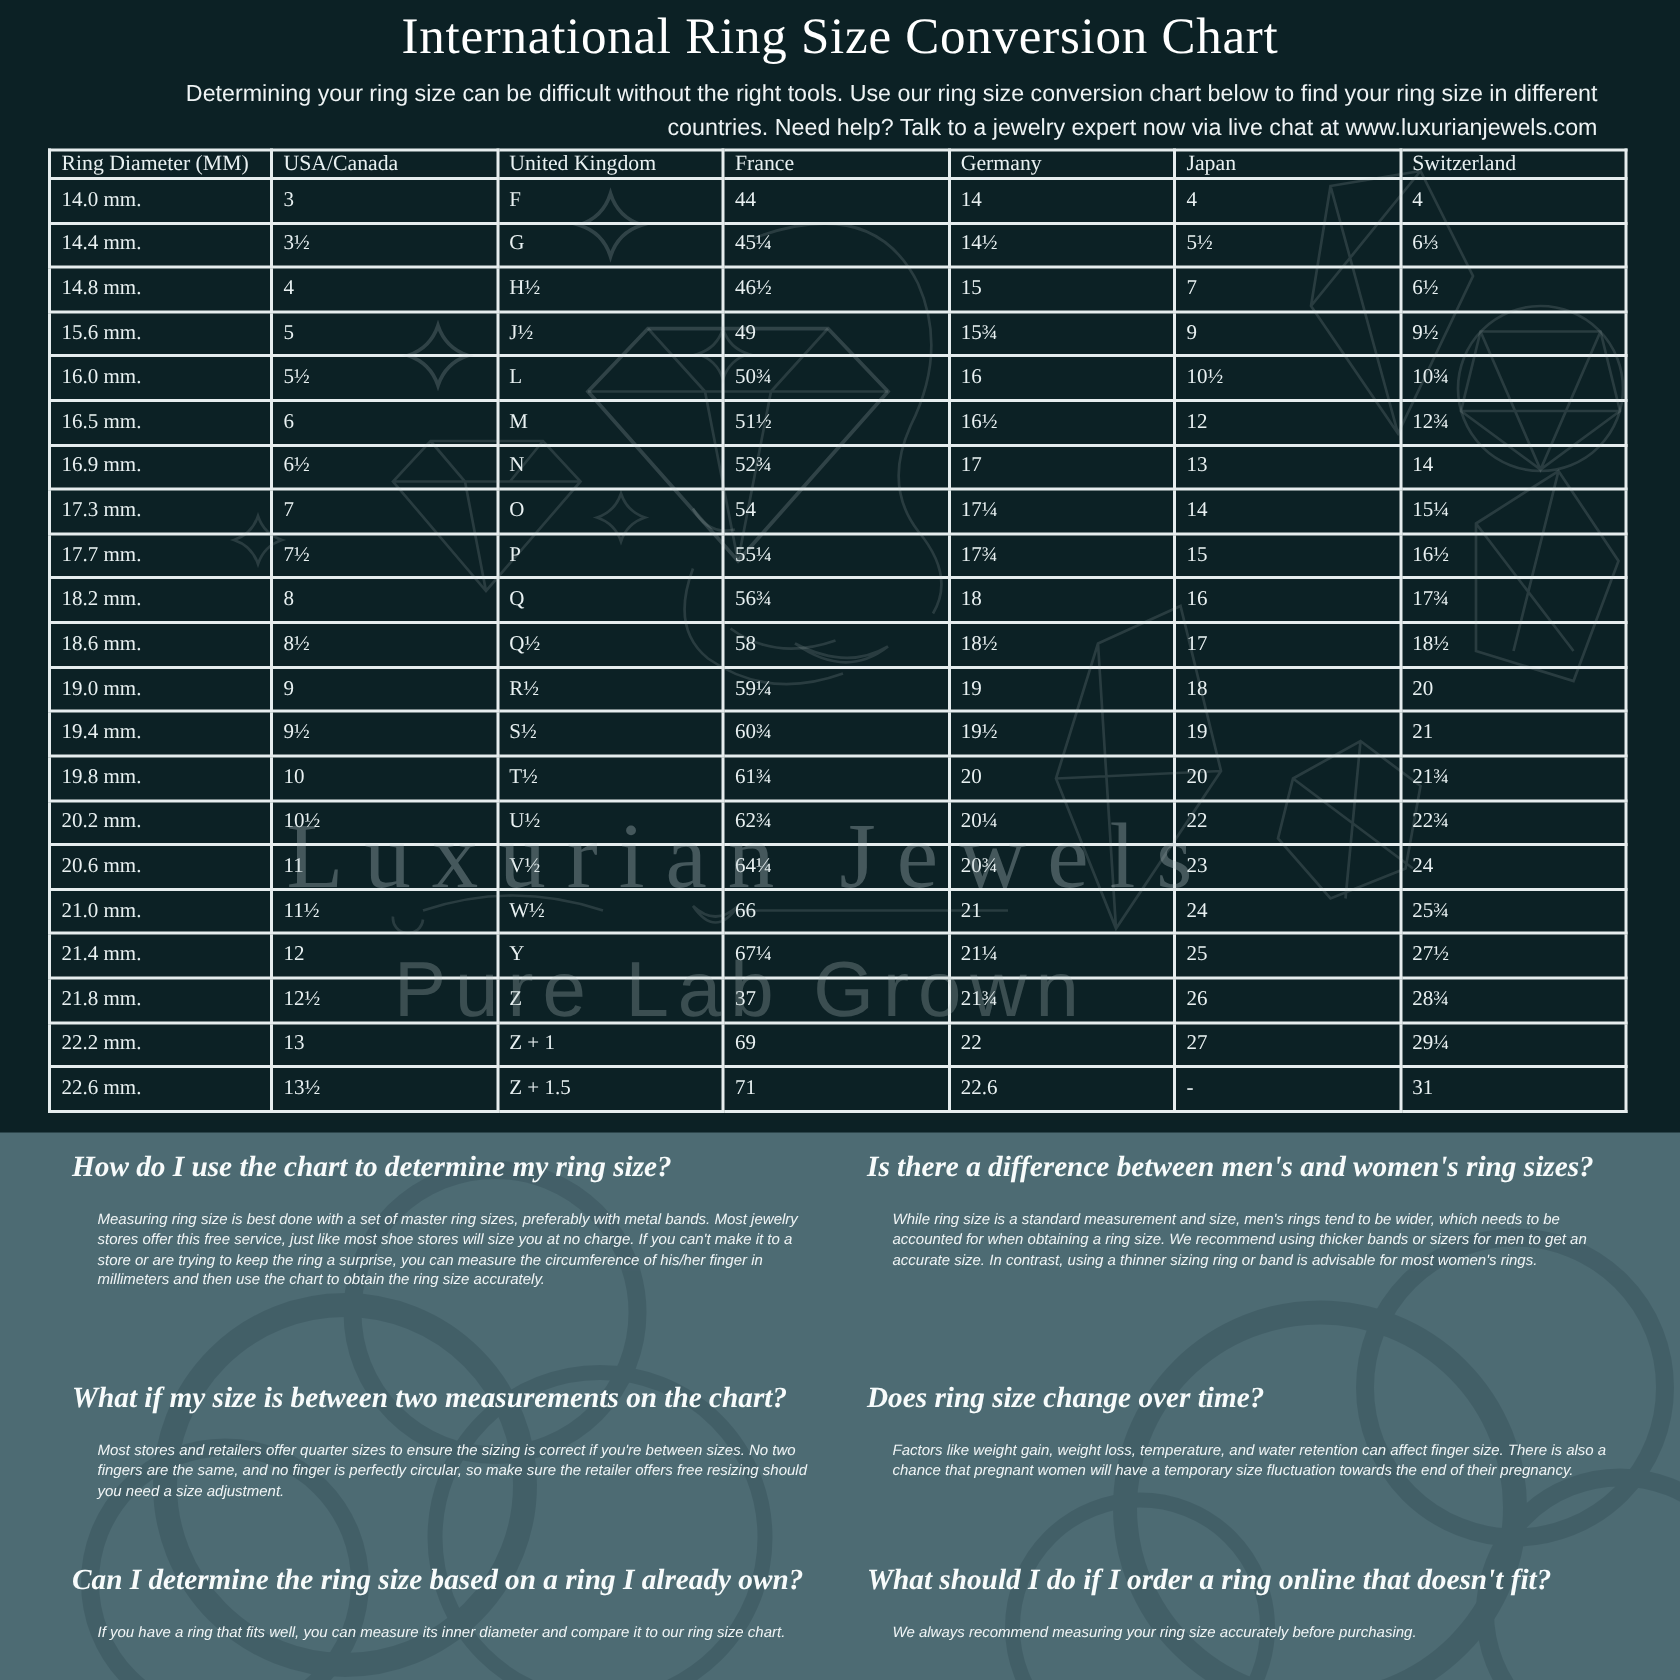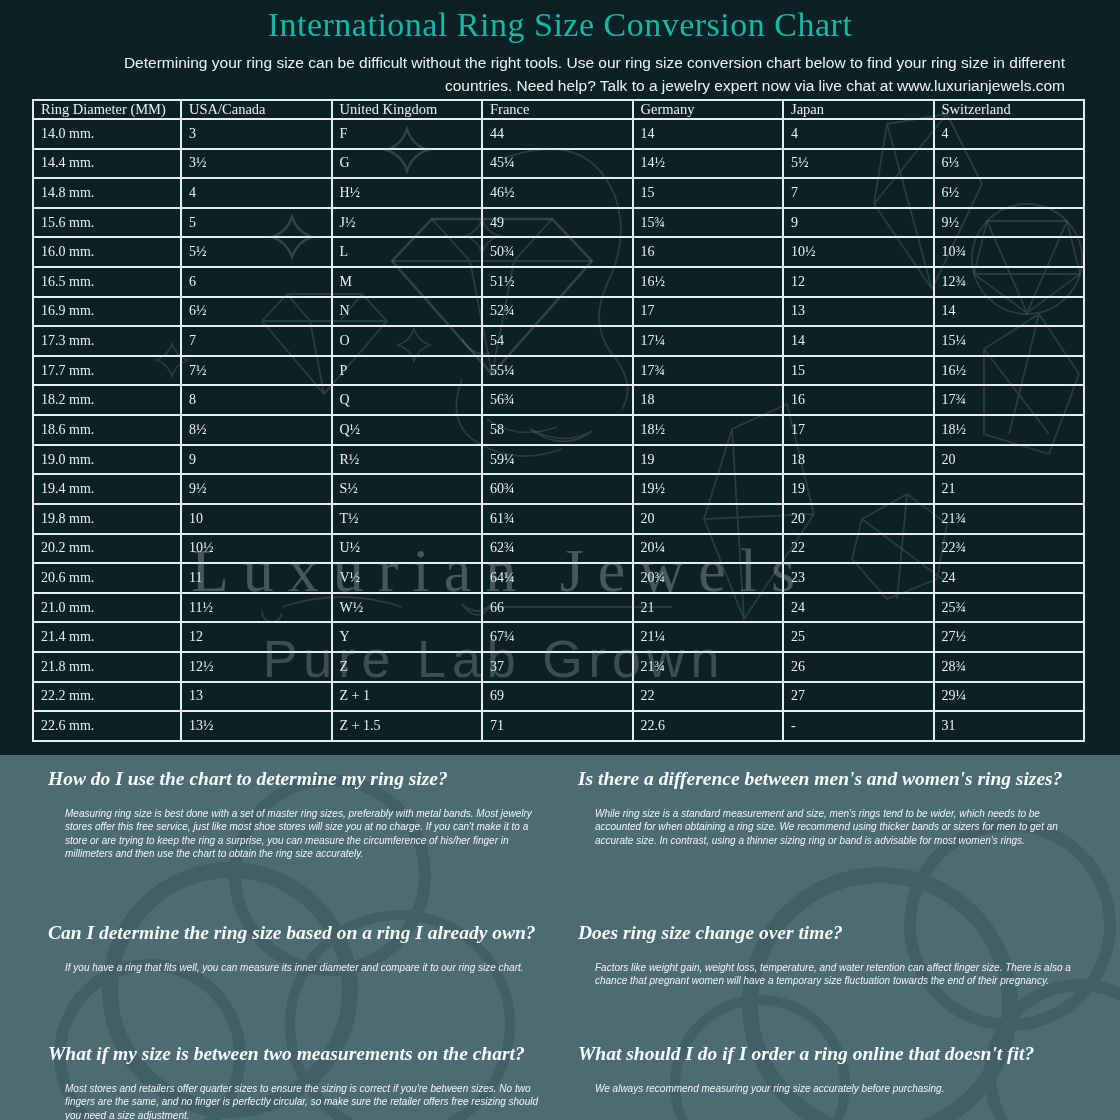--- a/index.html
+++ b/index.html
@@ -5,21 +5,21 @@
   * { box-sizing: border-box; }
   html,body { margin:0; padding:0; }
   body {
     width:1120px; height:1120px; position:relative; overflow:hidden;
     background:#0c2125; color:#e9f1f2;
     font-family:"Liberation Sans", sans-serif;
   }
   .page-title {
     position:absolute; top:6px; left:0; width:100%; text-align:center;
     font-family:"Liberation Serif", serif; font-size:34px; font-weight:500;
-    color:#14b8a6; letter-spacing:0.5px;
+    color:#ffffff; letter-spacing:0.5px;
   }
   .page-subtitle {
     position:absolute; top:51px; left:55px; width:1010px; text-align:right;
     font-size:15.5px; line-height:1.5; color:#eef3f4;
   }
   .table-wrap { position:absolute; left:32px; top:99px; width:1053px; height:643px; }
   table.ringtable {
     width:100%; height:100%; border-collapse:collapse; table-layout:fixed;
     font-family:"Liberation Serif", serif; font-size:14px; position:relative; z-index:1;
   }
@@ -320,26 +320,26 @@
       <circle cx="1080" cy="320" r="90" stroke-width="12"></circle>
     </g>
   </svg>
   <div class="faq-grid">
     <div class="faq-col" id="faq-left">
         <div class="faq-block">
           <h2 class="faq-q">How do I use the chart to determine my ring size?</h2>
           <p class="faq-a">Measuring ring size is best done with a set of master ring sizes, preferably with metal bands. Most jewelry stores offer this free service, just like most shoe stores will size you at no charge. If you can't make it to a store or are trying to keep the ring a surprise, you can measure the circumference of his/her finger in millimeters and then use the chart to obtain the ring size accurately.</p>
         </div>
         <div class="faq-block">
+          <h2 class="faq-q">What if my size is between two measurements on the chart?</h2>
+          <p class="faq-a">Most stores and retailers offer quarter sizes to ensure the sizing is correct if you're between sizes. No two fingers are the same, and no finger is perfectly circular, so make sure the retailer offers free resizing should you need a size adjustment.</p>
+        </div>
+        <div class="faq-block">
           <h2 class="faq-q">Can I determine the ring size based on a ring I already own?</h2>
           <p class="faq-a">If you have a ring that fits well, you can measure its inner diameter and compare it to our ring size chart.</p>
-        </div>
-        <div class="faq-block">
-          <h2 class="faq-q">What if my size is between two measurements on the chart?</h2>
-          <p class="faq-a">Most stores and retailers offer quarter sizes to ensure the sizing is correct if you're between sizes. No two fingers are the same, and no finger is perfectly circular, so make sure the retailer offers free resizing should you need a size adjustment.</p>
         </div>
       </div>
     <div class="faq-col" id="faq-right">
         <div class="faq-block">
           <h2 class="faq-q">Is there a difference between men's and women's ring sizes?</h2>
           <p class="faq-a">While ring size is a standard measurement and size, men's rings tend to be wider, which needs to be accounted for when obtaining a ring size. We recommend using thicker bands or sizers for men to get an accurate size. In contrast, using a thinner sizing ring or band is advisable for most women's rings.</p>
         </div>
         <div class="faq-block">
           <h2 class="faq-q">Does ring size change over time?</h2>
           <p class="faq-a">Factors like weight gain, weight loss, temperature, and water retention can affect finger size. There is also a chance that pregnant women will have a temporary size fluctuation towards the end of their pregnancy.</p>

